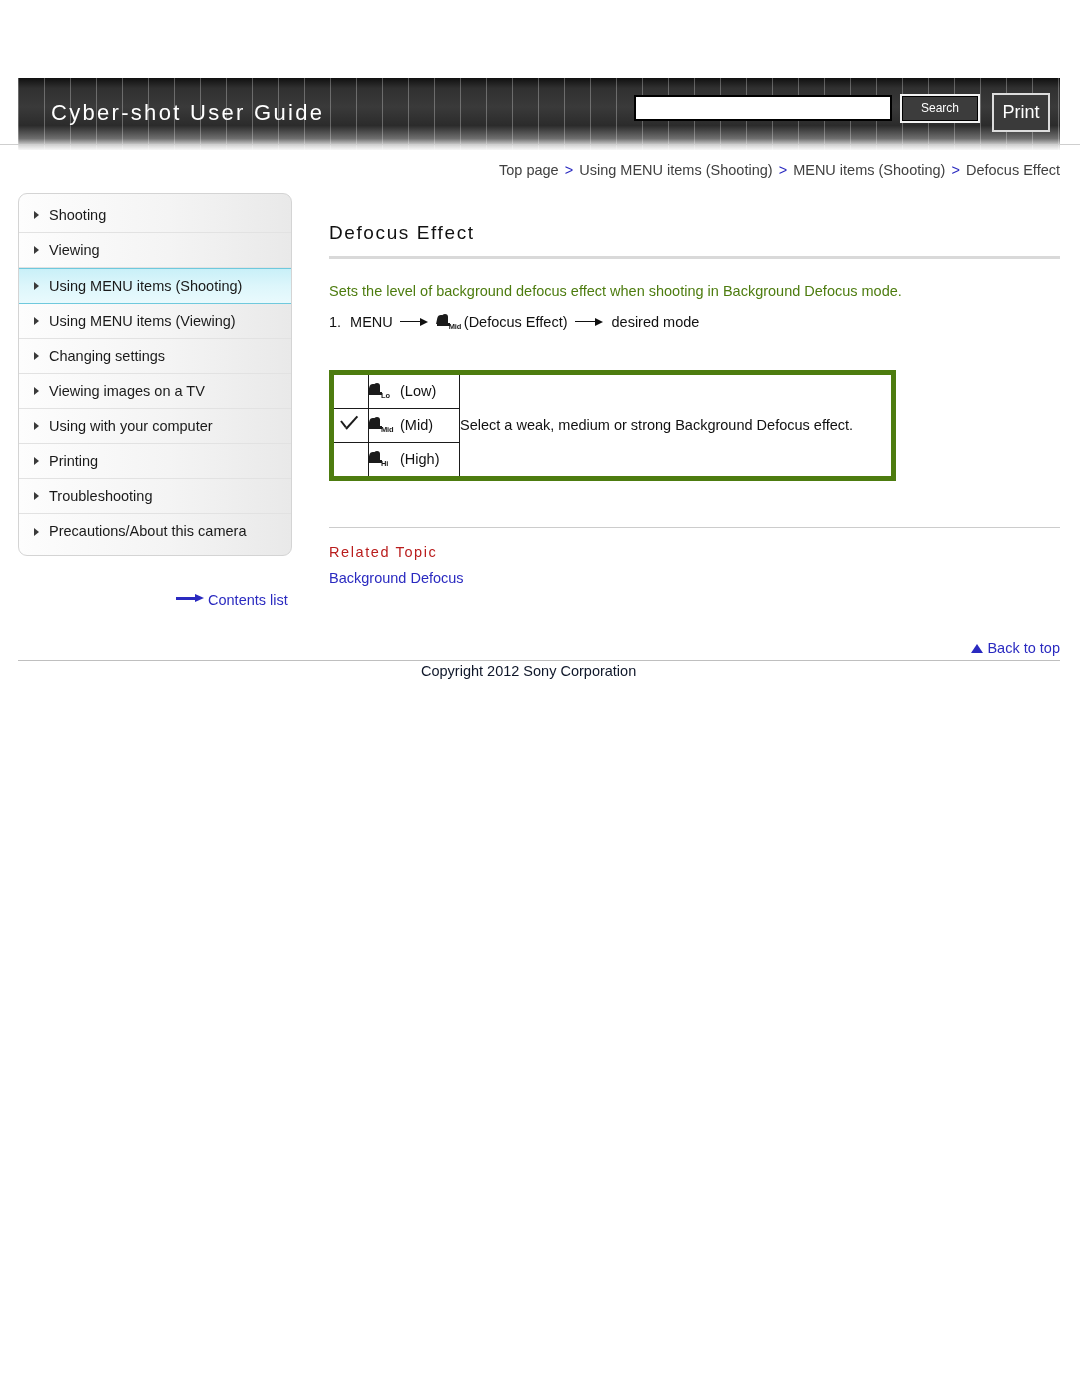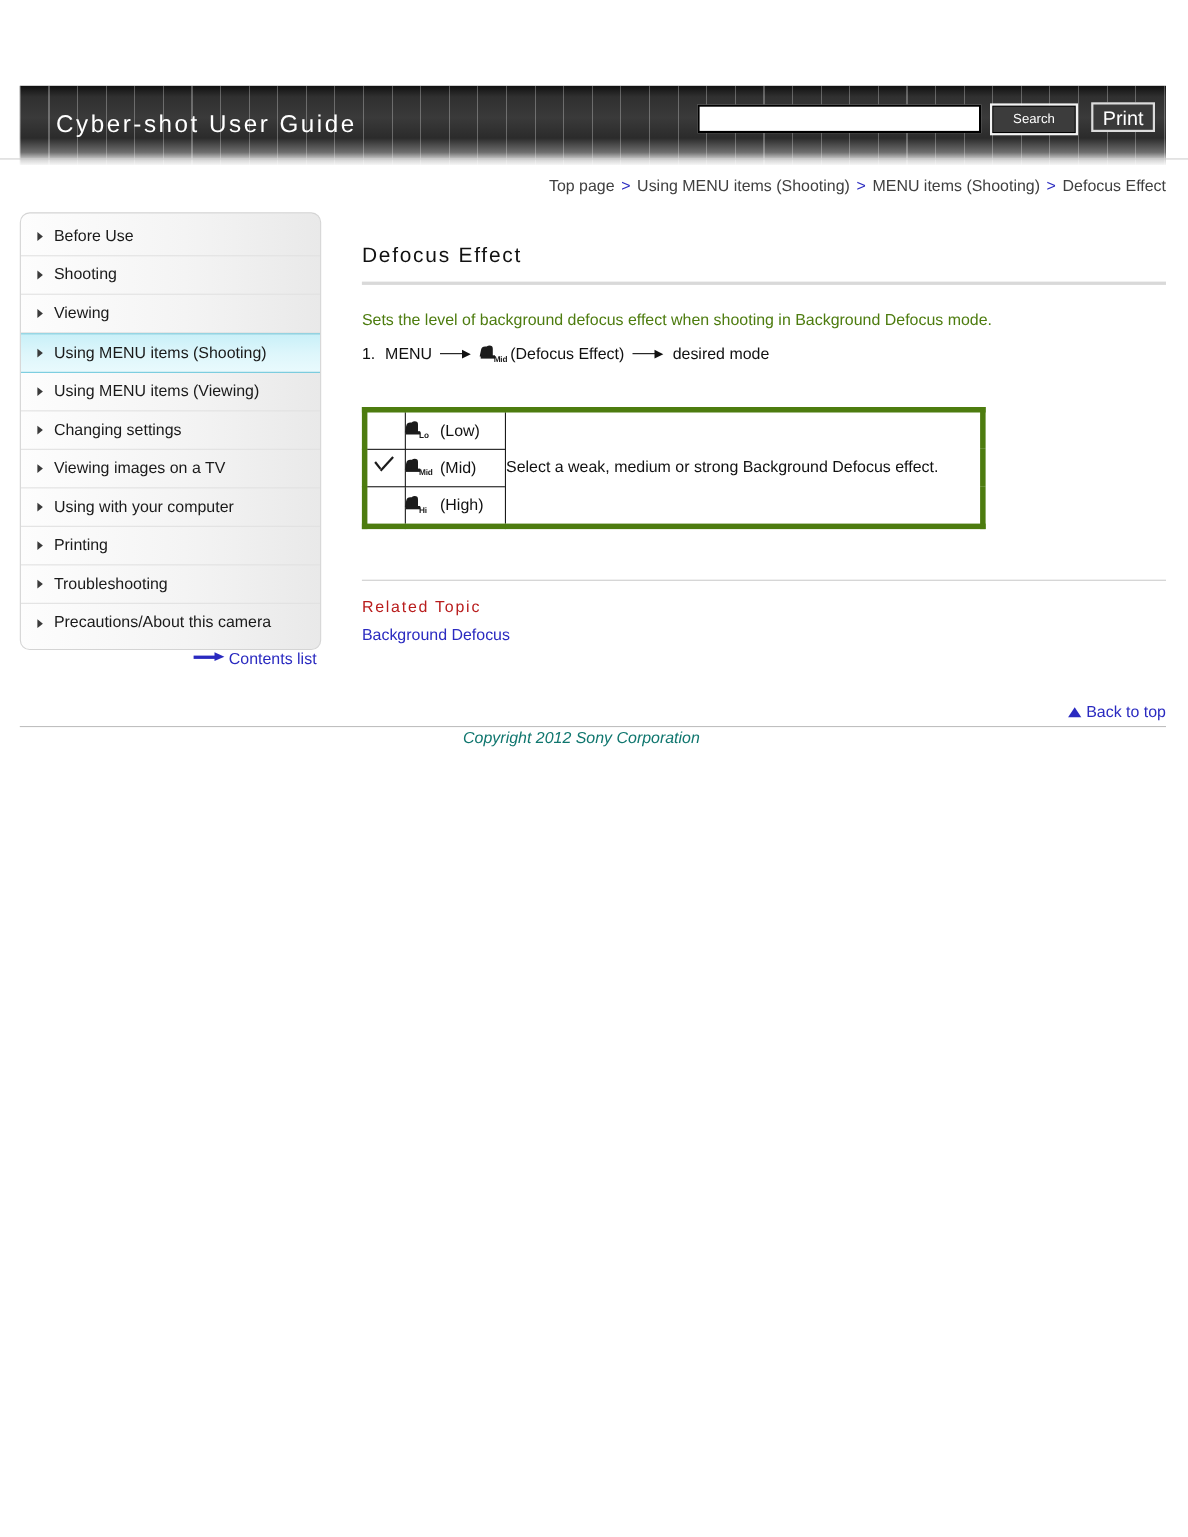--- a/index.html
+++ b/index.html
@@ -89,21 +89,21 @@
     line-height: 23px;
     text-align: center;
     cursor: pointer;
     padding: 0;
   }
   #print-button {
     position: absolute;
     left: 992px;
     top: 93px;
     width: 58px;
-    height: 27px;
+    height: 39px;
     box-sizing: border-box;
     background: #3a3a3a;
     color: #ffffff;
     border: 2px solid #dcdcdc;
     font-family: "Liberation Sans", sans-serif;
     font-size: 18px;
     line-height: 27px;
     text-align: center;
     cursor: pointer;
     padding: 0;
@@ -388,23 +388,22 @@
     top: 660px;
     width: 1042px;
     height: 1px;
     background: #bfbfbf;
   }
   #copyright {
     position: absolute;
     left: 421px;
     top: 663px;
     font-size: 14.5px;
-    color: #0f766e;
+    color: #0f172a;
     white-space: nowrap;
-    font-style: italic;
   }
 </style>
 </head>
 <body>
 
 <div id="site-header">
   <div id="brand-title">Cyber-shot User Guide</div>
 </div>
 <div id="header-bottom-rule"></div>
 
@@ -416,24 +415,20 @@
   <span class="crumb-link">Top page</span>
   <span class="crumb-sep">&gt;</span>
   <span class="crumb-link">Using MENU items (Shooting)</span>
   <span class="crumb-sep">&gt;</span>
   <span class="crumb-link">MENU items (Shooting)</span>
   <span class="crumb-sep">&gt;</span>
   <span class="crumb-link">Defocus Effect</span>
 </div>
 
 <nav id="sidebar">
-  <div class="nav-item">
-    <span class="bullet"></span>
-    <span>Before Use</span>
-  </div>
   <div class="nav-item">
     <span class="bullet"></span>
     <span>Shooting</span>
   </div>
   <div class="nav-item">
     <span class="bullet"></span>
     <span>Viewing</span>
   </div>
   <div class="nav-item active">
     <span class="bullet"></span>

